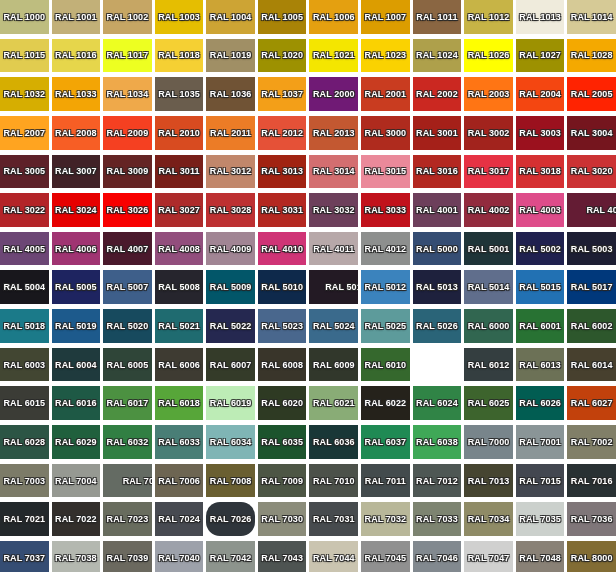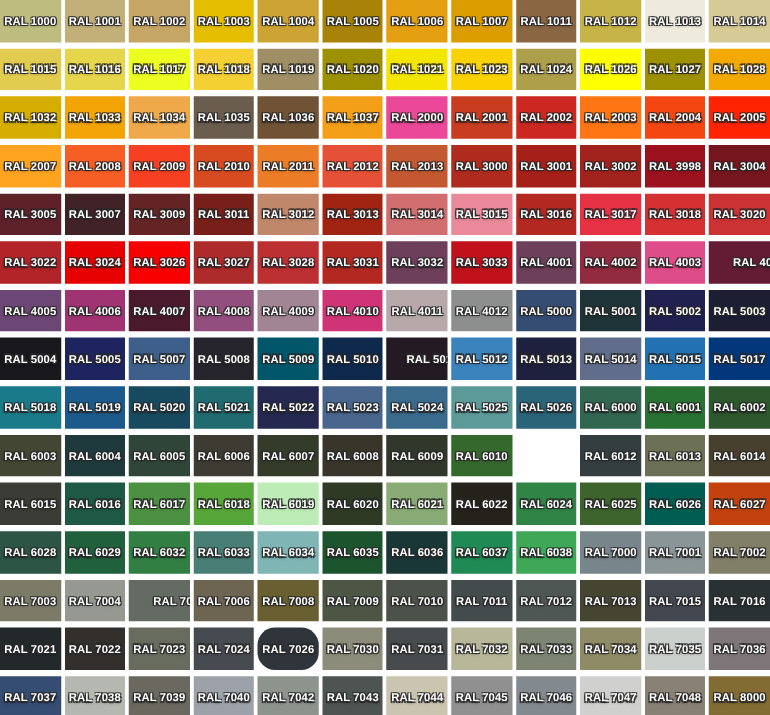--- a/index.html
+++ b/index.html
@@ -135,21 +135,21 @@
     </div>
     <div class="swatch" style="background: rgb(106, 93, 77);">
       <span class="swatch-label">RAL 1035</span>
     </div>
     <div class="swatch" style="background: rgb(112, 83, 53);">
       <span class="swatch-label">RAL 1036</span>
     </div>
     <div class="swatch" style="background: rgb(243, 159, 24);">
       <span class="swatch-label">RAL 1037</span>
     </div>
-    <div class="swatch" style="background: #ec4899; text-align: center;">
+    <div class="swatch" style="background: #701a75; text-align: center;">
       <span class="swatch-label">RAL 2000</span>
     </div>
     <div class="swatch" style="background: rgb(201, 60, 32);">
       <span class="swatch-label">RAL 2001</span>
     </div>
     <div class="swatch" style="background: rgb(203, 40, 33);">
       <span class="swatch-label">RAL 2002</span>
     </div>
     <div class="swatch" style="background: rgb(255, 117, 20);">
       <span class="swatch-label">RAL 2003</span>
@@ -184,21 +184,21 @@
     <div class="swatch" style="background: rgb(175, 43, 30);">
       <span class="swatch-label">RAL 3000</span>
     </div>
     <div class="swatch" style="background: rgb(165, 32, 25);">
       <span class="swatch-label">RAL 3001</span>
     </div>
     <div class="swatch" style="background: rgb(162, 35, 29);">
       <span class="swatch-label">RAL 3002</span>
     </div>
     <div class="swatch" style="background: rgb(155, 17, 30);">
-      <span class="swatch-label">RAL 3998</span>
+      <span class="swatch-label">RAL 3003</span>
     </div>
     <div class="swatch" style="background: rgb(117, 21, 30);">
       <span class="swatch-label">RAL 3004</span>
     </div>
     <div class="swatch" style="background: rgb(94, 33, 41);">
       <span class="swatch-label">RAL 3005</span>
     </div>
     <div class="swatch" style="background: rgb(65, 34, 39);">
       <span class="swatch-label">RAL 3007</span>
     </div>

